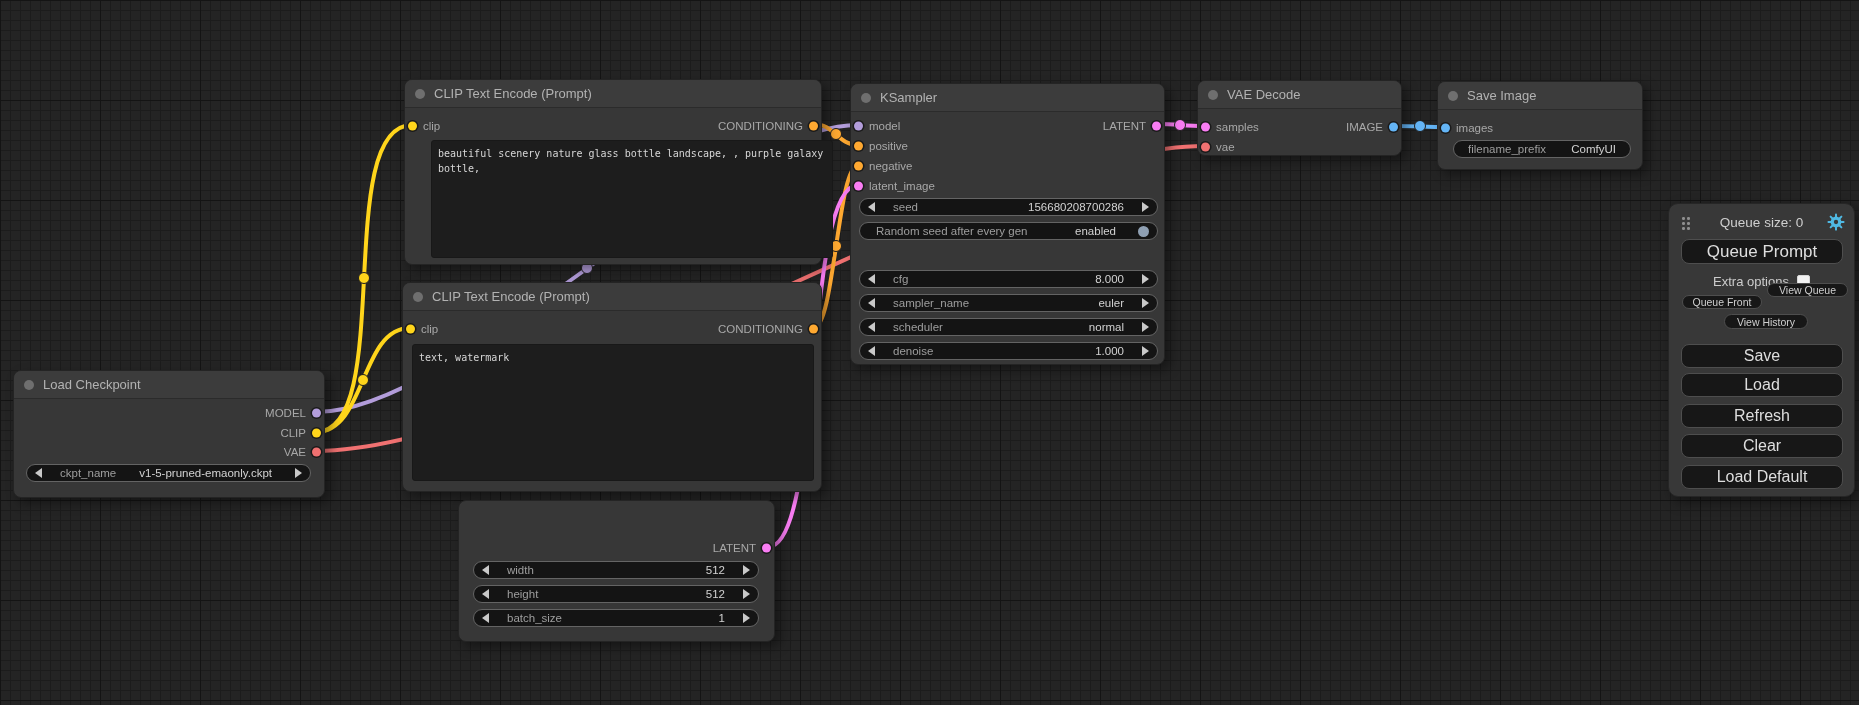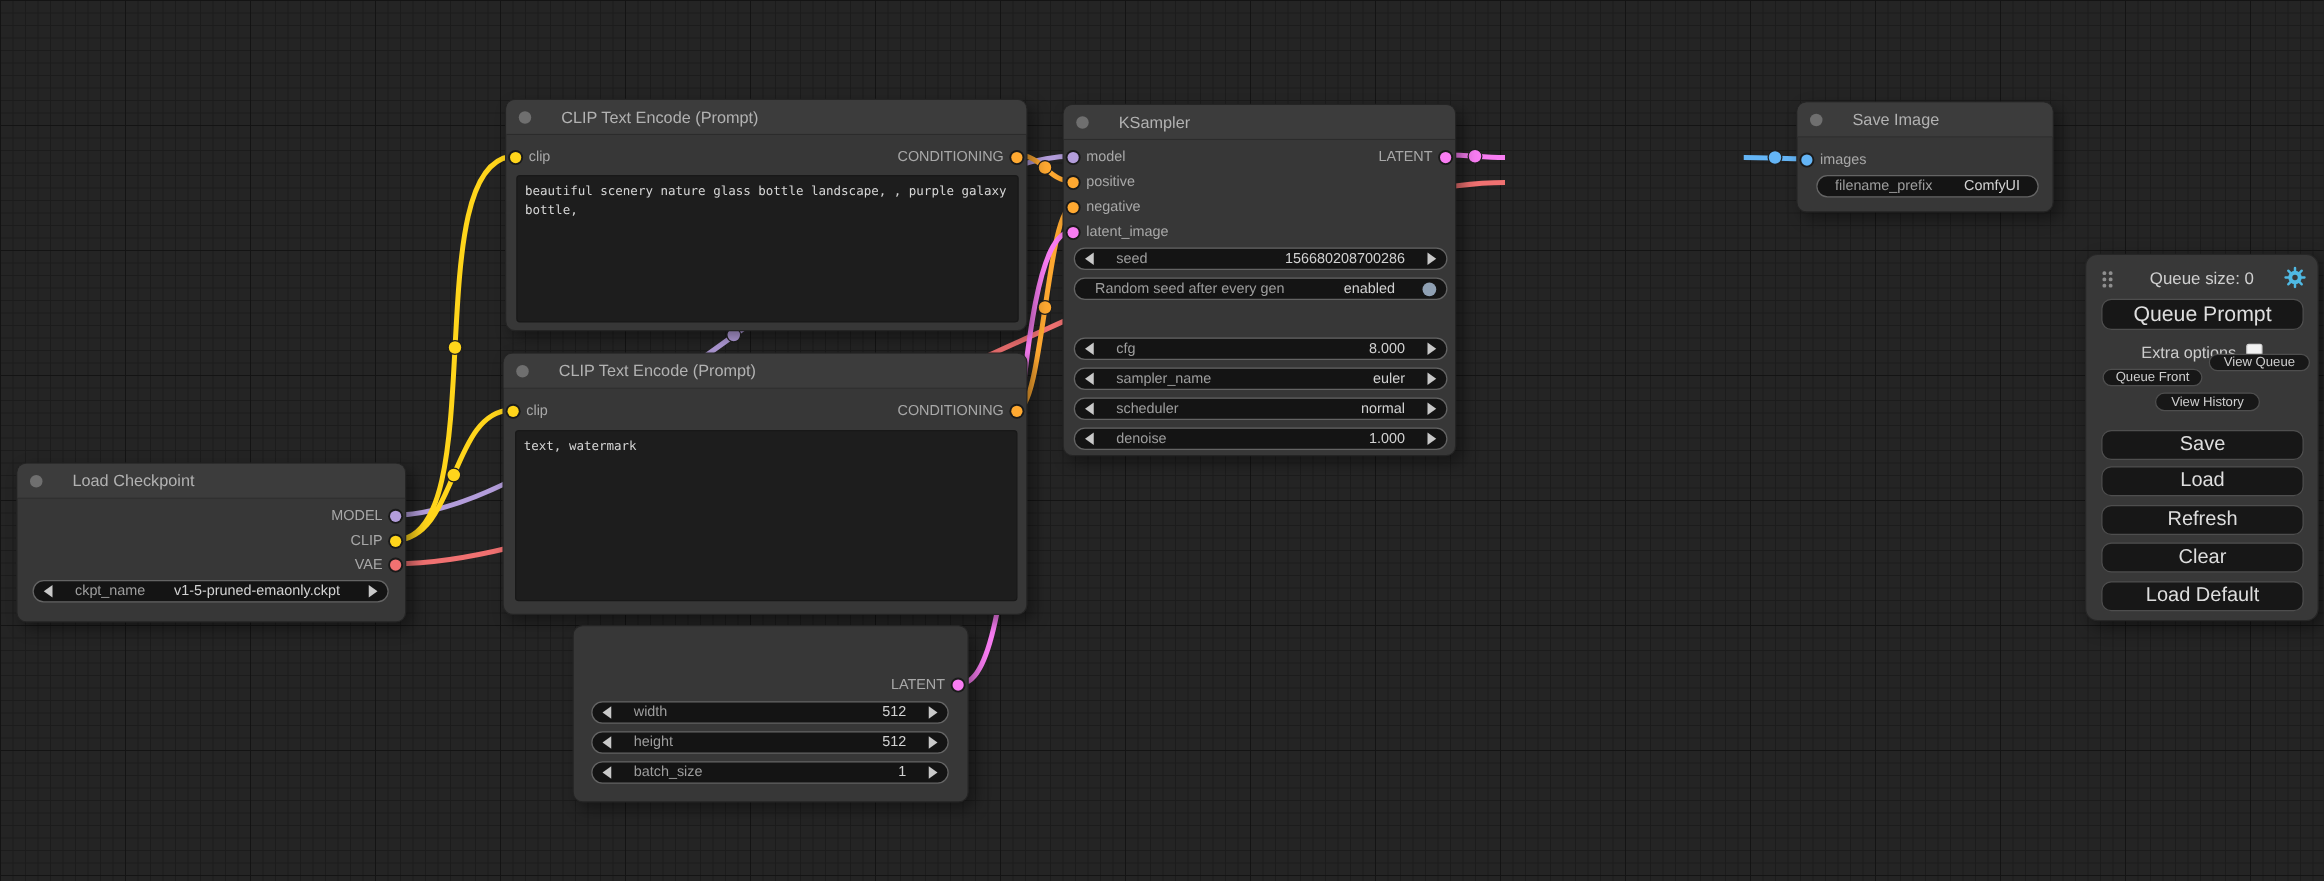--- a/index.html
+++ b/index.html
@@ -15,21 +15,21 @@
     background-size:100px 100px,100px 100px,10px 10px,10px 10px;
   }
   #wires{position:absolute;left:0;top:0;z-index:1;}
   .node{
     position:absolute;z-index:2;background:#373737;border:1px solid #242424;
     border-radius:8px;box-shadow:5px 5px 12px rgba(0,0,0,.4);box-sizing:border-box;
   }
   .ntitle{
     position:absolute;left:0;right:0;top:0;height:28px;background:#3c3c3c;
     border-radius:7px 7px 0 0;border-bottom:1px solid #2b2b2b;
-    display:flex;align-items:center;padding:0 10px;box-sizing:border-box;gap:24px;
+    display:flex;align-items:center;padding:0 10px;box-sizing:border-box;gap:9px;
   }
   .ndot{width:10px;height:10px;border-radius:50%;background:#6f6f6f;flex:0 0 auto;}
   .ntext{color:#b2b2b2;font-size:13px;white-space:nowrap;}
   .row{position:absolute;left:0;right:0;height:16px;}
   .sdot{
     position:absolute;top:50%;transform:translateY(-50%);width:9px;height:9px;
     border-radius:50%;box-shadow:0 0 0 1.5px #1a1a1a;
   }
   .sdot.in{left:3px;} .sdot.out{right:3px;}
   .slabel{position:absolute;top:50%;transform:translateY(-50%);font-size:11.5px;color:#a8a8a8;white-space:nowrap;}
@@ -133,21 +133,21 @@
     <div class="ntitle">
       <span class="ndot"></span>
       <span class="ntext">CLIP Text Encode (Prompt)</span>
     </div>
     <div class="row" style="top:38px;">
       <span class="sdot in" style="background:#FFD51B;"></span>
       <span class="slabel in">clip</span>
       <span class="slabel out">CONDITIONING</span>
       <span class="sdot out" style="background:#FFA931;"></span>
     </div>
-    <div class="ta" style="left:8px;top:60px;width:402px;height:118px;">beautiful scenery nature glass bottle landscape, , purple galaxy bottle,</div>
+    <div class="ta" style="left:26px;top:60px;width:402px;height:118px;">beautiful scenery nature glass bottle landscape, , purple galaxy bottle,</div>
   </div>
 
   <div class="node" style="left:402px;top:282px;width:420px;height:210px;">
     <div class="ntitle">
       <span class="ndot"></span>
       <span class="ntext">CLIP Text Encode (Prompt)</span>
     </div>
     <div class="row" style="top:38px;">
       <span class="sdot in" style="background:#FFD51B;"></span>
       <span class="slabel in">clip</span>
@@ -235,20 +235,36 @@
       <span class="arrR"></span>
     </div>
     <div class="pill" style="left:8px;top:258px;width:299px;">
       <span class="arrL"></span>
       <span class="wname">denoise</span>
       <span class="wval">1.000</span>
       <span class="arrR"></span>
     </div>
   </div>
 
+  <div class="node" style="left:1197px;top:80px;width:205px;height:76px;">
+    <div class="ntitle">
+      <span class="ndot"></span>
+      <span class="ntext">VAE Decode</span>
+    </div>
+    <div class="row" style="top:38px;">
+      <span class="sdot in" style="background:#F97DF3;"></span>
+      <span class="slabel in">samples</span>
+      <span class="slabel out">IMAGE</span>
+      <span class="sdot out" style="background:#64B5F6;"></span>
+    </div>
+    <div class="row" style="top:58px;">
+      <span class="sdot in" style="background:#F07171;"></span>
+      <span class="slabel in">vae</span>
+    </div>
+  </div>
 
   <div class="node" style="left:1437px;top:81px;width:206px;height:89px;">
     <div class="ntitle">
       <span class="ndot"></span>
       <span class="ntext">Save Image</span>
     </div>
     <div class="row" style="top:38px;padding-left:48px;">
       <span class="sdot in" style="background:#64B5F6;"></span>
       <span class="slabel in">images</span>
     </div>

